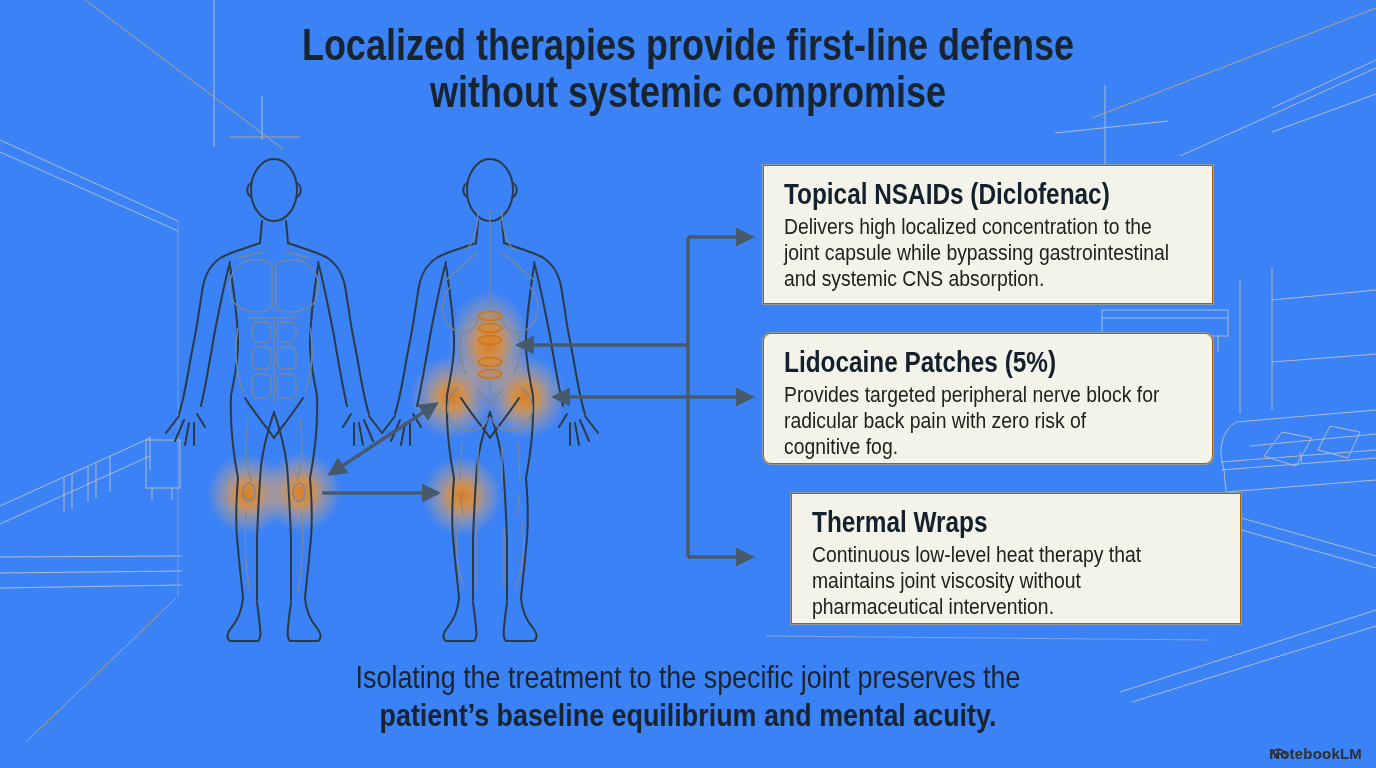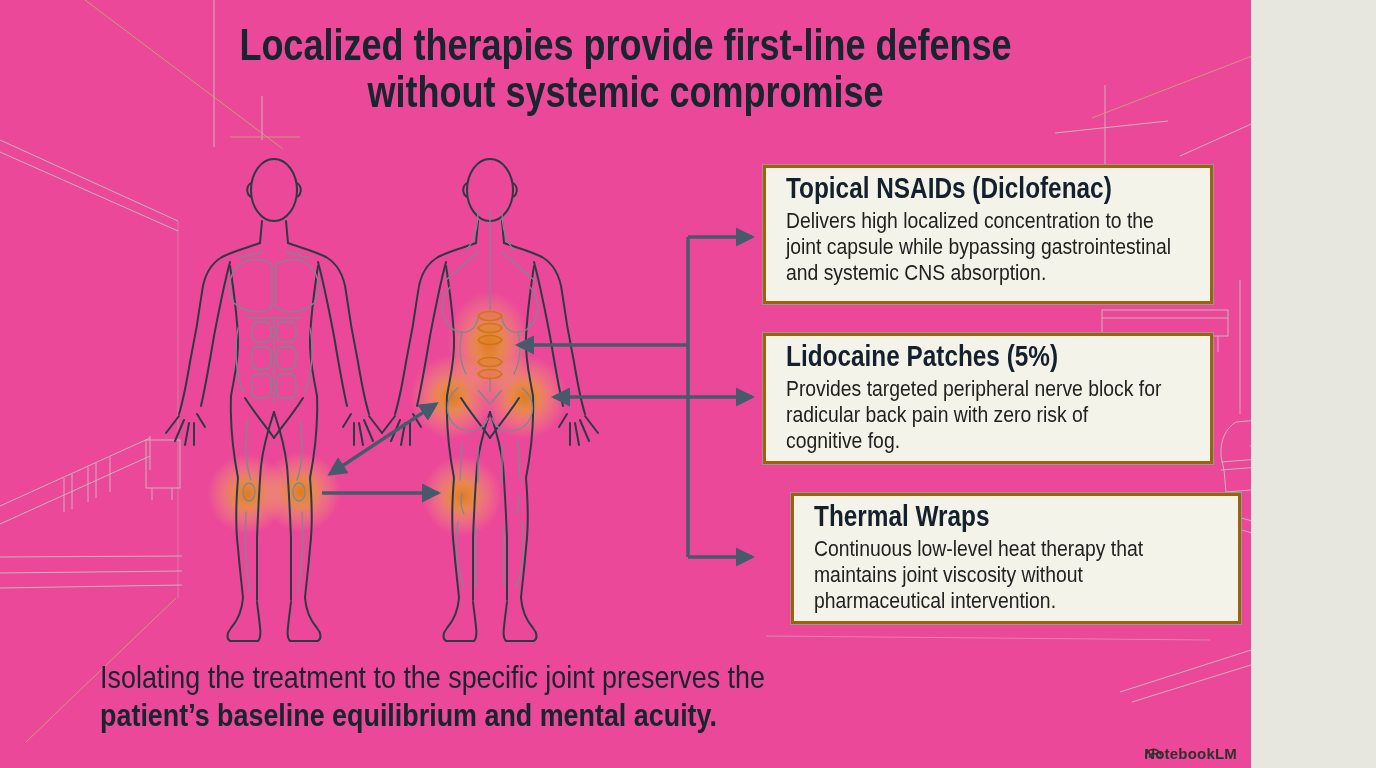--- a/index.html
+++ b/index.html
@@ -1,44 +1,44 @@
 <!DOCTYPE html>
 <html><head>
 <meta charset="utf-8">
 <style>
   html,body{margin:0;padding:0;background:#e8e7df;}
   #canvas{
-    position:relative;width:1251px;height:768px;overflow:hidden;
-    background:#ec4899;
+    position:relative;width:1376px;height:768px;overflow:hidden;
+    background:#3b82f6;
     font-family:"Liberation Sans", sans-serif;
   }
   svg{position:absolute;left:0;top:0;}
   .title{
     position:absolute;left:0;right:0;top:22px;text-align:center;
     color:#182430;font-weight:700;line-height:1.04;z-index:5;
   }
   .title-line{font-size:45px;transform:scaleX(0.80);transform-origin:50% 50%;white-space:nowrap;}
   .card{
     position:absolute;left:763px;width:450px;box-sizing:border-box;
-    background:#f4f3ea;border:3px solid #a16207;padding:2px 18px 10px 20px;z-index:6;
+    background:#f4f3ea;border:1px solid #a16207;padding:10px 18px 10px 20px;z-index:6;
     box-shadow:0 0 0 1px #8d9ba6;
   }
   .card-title{
     color:#14202c;font-weight:700;font-size:29px;line-height:1.15;
     transform:scaleX(0.84);transform-origin:0 50%;white-space:nowrap;margin:2px 0 3px 0;
   }
   .card-line{
     color:#21221f;font-size:21.5px;line-height:26px;
     transform:scaleX(0.90);transform-origin:0 50%;white-space:nowrap;
   }
   #card-1{top:165px;height:139px;}
-  #card-2{top:333px;height:131px;}
+  #card-2{top:333px;height:131px;border-radius:8px;}
   #card-3{top:493px;height:131px;margin-left:28px;}
   .caption{
-    position:absolute;left:0;right:0;top:658px;text-align:left;color:#182430;z-index:5;line-height:1.2;
+    position:absolute;left:0;right:0;top:658px;text-align:center;color:#182430;z-index:5;line-height:1.2;
   }
   .caption-line{font-size:32px;transform:scaleX(0.84);transform-origin:50% 50%;white-space:nowrap;}
   .caption-line.bold{font-weight:700;}
   .brand{
     position:absolute;right:14px;bottom:6px;z-index:7;display:flex;align-items:center;gap:5px;
     color:#30302e;font-size:15px;font-weight:600;letter-spacing:.2px;
   }
 </style>
 </head>
 <body>

